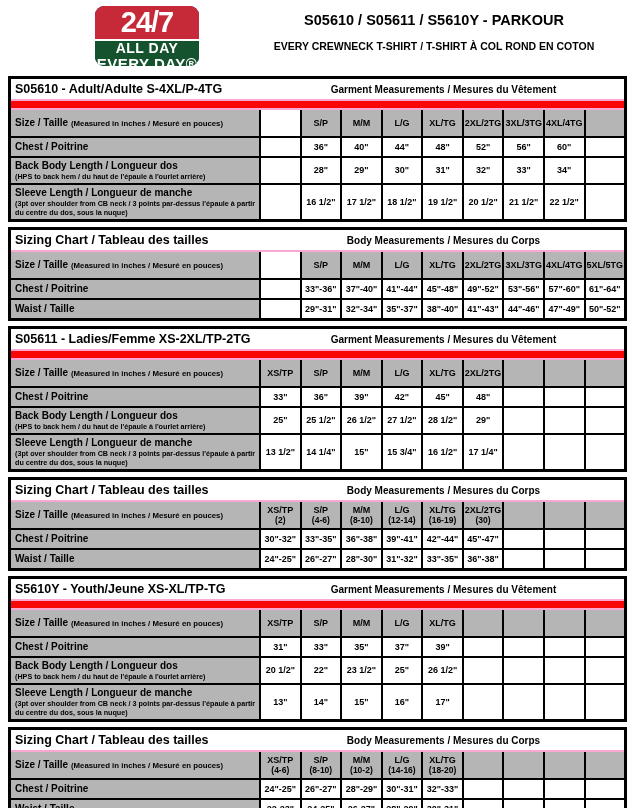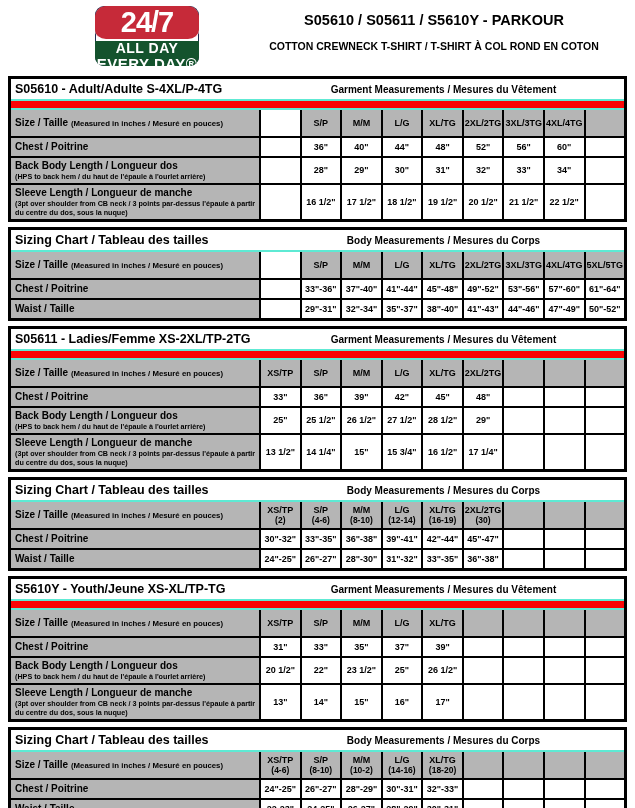--- a/index.html
+++ b/index.html
@@ -1,29 +1,29 @@
 <!DOCTYPE html>
 <html><head>
 <meta charset="utf-8">
 <style>
   html,body{margin:0;padding:0;background:#fff;}
   body{width:635px;font-family:"Liberation Sans",sans-serif;font-weight:700;color:#000;-webkit-font-smoothing:antialiased;}
   
   .hdr{display:flex;align-items:flex-start;padding:6px 10px 4px 95px;height:64px;}
   .logo{width:104px;height:60px;border-radius:9px;overflow:hidden;flex:0 0 auto;display:flex;flex-direction:column;box-shadow:0 0 0 1px #1e2c51 inset;}
-  .logo-top{background:#c62a39;height:34px;display:flex;align-items:center;justify-content:center;color:#fff;font-size:29px;letter-spacing:-1px;border-bottom:2px solid #fff;border-radius:11px;}
+  .logo-top{background:#c62a39;height:34px;display:flex;align-items:center;justify-content:center;color:#fff;font-size:29px;letter-spacing:-1px;border-bottom:2px solid #fff;}
   .logo-bot{background:#14532d;flex:1;display:flex;flex-direction:column;align-items:center;justify-content:center;color:#fff;line-height:1;}
   .logo-l1{font-size:14px;letter-spacing:.5px;}
   .logo-l2{font-size:15px;letter-spacing:.5px;margin-top:1px;}
   .hdr-text{flex:1;text-align:center;padding-top:6px;padding-left:44px;}
   .doc-title{font-size:14.5px;letter-spacing:0;}
   .doc-subtitle{font-size:10.5px;margin-top:12px;}
   
   .tables{padding:2px 8px 4px 8px;display:flex;flex-direction:column;gap:5px;}
-  .tbl{border:3px solid #000;background:#5eead4;display:flex;flex-direction:column;gap:2px;}
+  .tbl{border:3px solid #000;background:#f9a8d4;display:flex;flex-direction:column;gap:2px;}
   .titlerow{background:#fff;display:flex;align-items:center;min-height:20px;}
   .tl{flex:0 0 248px;padding:1px 0 1px 4px;font-size:12.5px;}
   .trr{flex:1;text-align:center;font-size:10px;}
   .stripe{height:7px;background:#f90606;}
   .grid{display:flex;flex-direction:column;gap:2px;background:#000;}
   .row{display:flex;gap:2px;background:#000;}
   .cell{background:#fff;display:flex;flex-direction:column;align-items:center;justify-content:center;text-align:center;font-size:9px;line-height:1.15;}
   .c{flex:1 1 0;min-width:0;}
   .lblc{flex:0 0 248px;background:#b5b5b5;align-items:flex-start;text-align:left;justify-content:center;padding:2px 0 2px 4px;box-sizing:border-box;}
   .hc{background:#b5b5b5;}
@@ -41,21 +41,21 @@
 <div class="hdr">
   <div class="logo">
     <div class="logo-top">24/7</div>
     <div class="logo-bot">
       <span class="logo-l1">ALL DAY</span>
       <span class="logo-l2">EVERY DAY®</span>
     </div>
   </div>
   <div class="hdr-text">
     <div class="doc-title">S05610 / S05611 / S5610Y -  PARKOUR</div>
-    <div class="doc-subtitle">COTTON CREWNECK T-SHIRT / T-SHIRT À COL ROND EN COTON</div>
+    <div class="doc-subtitle">EVERY CREWNECK T-SHIRT / T-SHIRT À COL ROND EN COTON</div>
   </div>
 </div>
 
 <div class="tables">
     <div class="tbl">
       <div class="titlerow">
         <div class="tl">S05610 - Adult/Adulte S-4XL/P-4TG</div>
         <div class="trr">Garment Measurements / Mesures du Vêtement</div>
       </div>
       <div class="stripe"></div>

